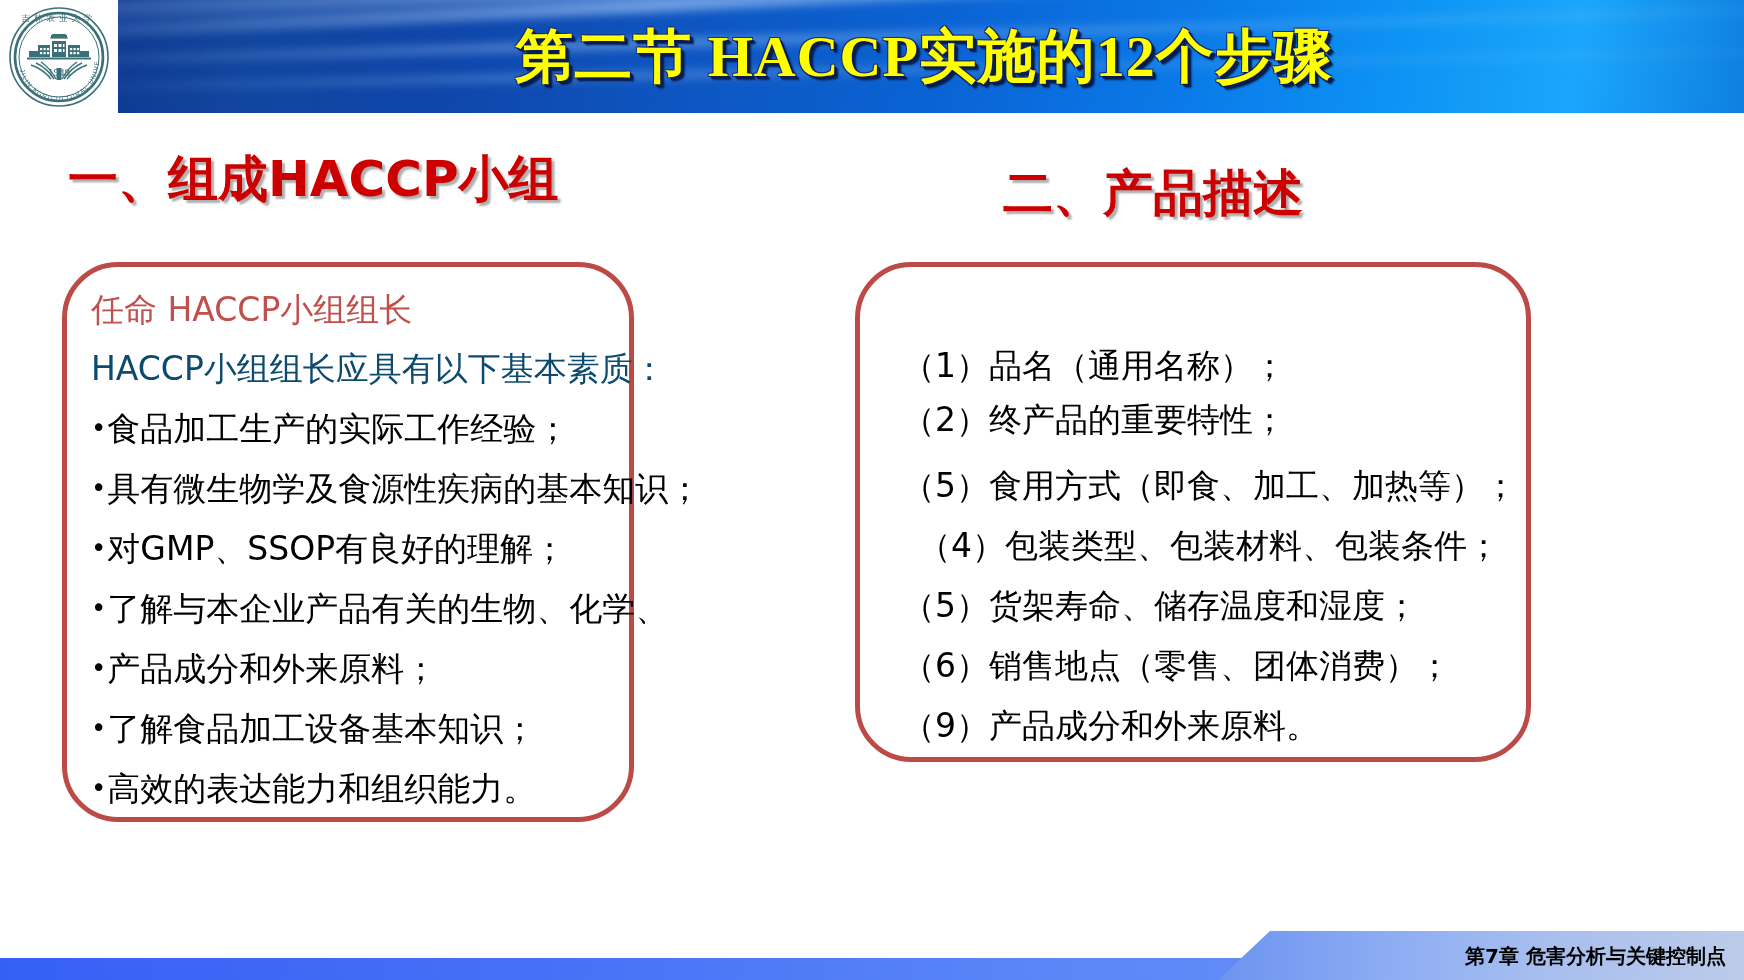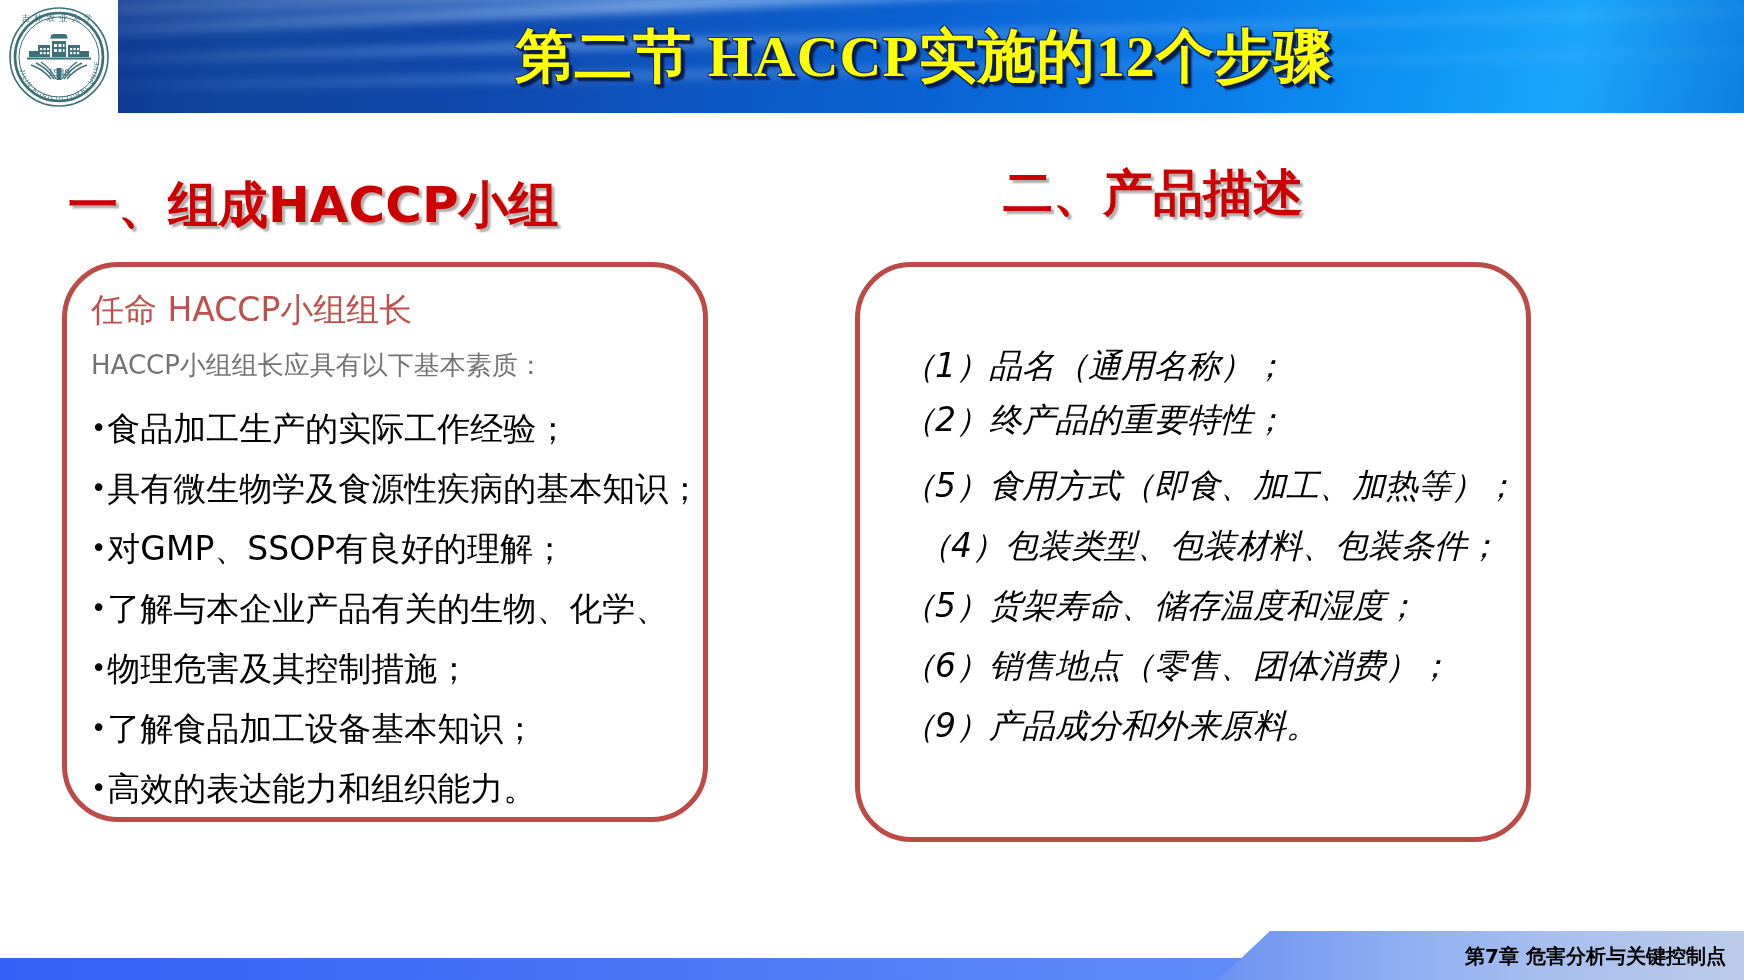--- a/index.html
+++ b/index.html
@@ -122,52 +122,52 @@
   
   .heading {
     position: absolute;
     font-family: "DejaVu Sans", "Liberation Sans", sans-serif;
     font-weight: bold;
     font-size: 50px;
     color: #CC0000;
     white-space: nowrap;
     text-shadow: 3px 3px 2px rgba(110,110,110,0.55);
   }
-  .heading.left  { left: 68px;  top: 172px; }
+  .heading.left  { left: 68px;  top: 146px; }
   .heading.right { left: 1003px; top: 160px; }
 
   
   .panel {
     position: absolute;
     border: 5px solid #BC4B48;
     border-radius: 56px;
     box-sizing: border-box;
     background: transparent;
   }
-  .panel-left  { left: 62px;  top: 262px; width: 646px; height: 560px; }
-  .panel-right { left: 855px; top: 262px; width: 676px; height: 580px; font-style: italic; }
+  .panel-left  { left: 62px;  top: 262px; width: 572px; height: 560px; }
+  .panel-right { left: 855px; top: 262px; width: 676px; height: 500px; }
 
   .panel-body {
     position: absolute;
     left: 0; top: 0;
     width: 100%;
     box-sizing: border-box;
   }
 
   .line {
     font-family: "DejaVu Sans", "Liberation Sans", sans-serif;
     color: #000000;
     white-space: nowrap;
     line-height: 1.0;
   }
 
   
   .lp { position: absolute; left: 24px; font-size: 33px; }
   .lp.c-brick   { color: #C0504D; font-size: 33px; }
-  .lp.c-magenta { color: #737373; font-size: 26px; }
+  .lp.c-magenta { color: #0c4a6e; font-size: 33px; }
   .lp.bullet::before {
     content: "\2022";
     display: inline-block;
     margin-right: 1px;
     font-size: 26px;
     vertical-align: 3px;
   }
 
   
   .rp { position: absolute; left: 42px; font-size: 33px; color: #000; }
@@ -281,21 +281,21 @@
 <div class="heading right">二、产品描述</div>
 
 <div class="panel panel-left">
   <div class="panel-body">
     <div class="line lp c-brick" style="top:26px;">任命 HACCP小组组长</div>
     <div class="line lp c-magenta" style="top:85px;">HACCP小组组长应具有以下基本素质：</div>
     <div class="line lp bullet" style="top:145px;">食品加工生产的实际工作经验；</div>
     <div class="line lp bullet" style="top:205px;">具有微生物学及食源性疾病的基本知识；</div>
     <div class="line lp bullet" style="top:265px;">对GMP、SSOP有良好的理解；</div>
     <div class="line lp bullet" style="top:325px;">了解与本企业产品有关的生物、化学、</div>
-    <div class="line lp bullet" style="top:385px;">物理危害及其控制措施；</div>
+    <div class="line lp bullet" style="top:385px;">产品成分和外来原料；</div>
     <div class="line lp bullet" style="top:445px;">了解食品加工设备基本知识；</div>
     <div class="line lp bullet" style="top:505px;">高效的表达能力和组织能力。</div>
   </div>
 </div>
 
 <div class="panel panel-right">
   <div class="panel-body">
     <div class="line rp" style="top:82px;">（1）品名（通用名称）；</div>
     <div class="line rp" style="top:136px;">（2）终产品的重要特性；</div>
     <div class="line rp" style="top:202px;">（5）食用方式（即食、加工、加热等）；</div>

